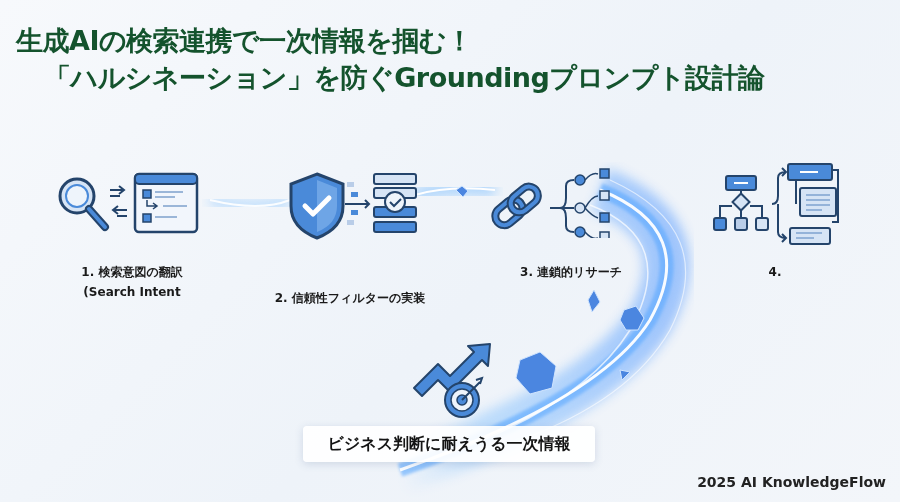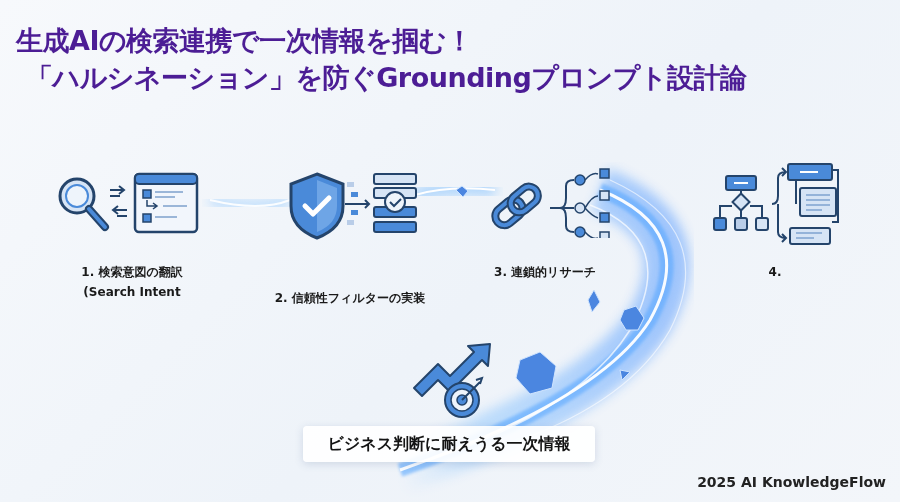--- a/index.html
+++ b/index.html
@@ -1,20 +1,20 @@
 <!DOCTYPE html>
 <html><head>
 <meta charset="utf-8">
 <style>
   html,body{margin:0;padding:0;}
   body{width:900px;height:502px;overflow:hidden;position:relative;
     font-family:"DejaVu Sans","Liberation Sans",sans-serif;
     background:linear-gradient(135deg,#f7f9fc 0%,#eef3f9 55%,#f3f6fa 100%);color:#111;}
-  .title{position:absolute;left:16px;top:22px;font-weight:bold;font-size:27px;line-height:37px;letter-spacing:-0.5px;color:#4c1d95;}
-  .title .l2{display:block;margin-left:10px;}
+  .title{position:absolute;left:16px;top:22px;font-weight:bold;font-size:27px;line-height:37px;letter-spacing:-0.5px;color:#14532d;}
+  .title .l2{display:block;margin-left:28px;}
   .flow{position:absolute;left:0;top:0;width:900px;height:502px;pointer-events:none;}
   .icon{position:absolute;}
   .label{position:absolute;font-weight:bold;font-size:12px;line-height:20px;color:#1a1a1a;text-align:center;white-space:nowrap;}
   .result-box{position:absolute;left:303px;top:426px;width:292px;height:36px;border-radius:4px;
     background:rgba(255,255,255,0.92);box-shadow:0 2px 8px rgba(60,90,140,0.18);
     display:flex;align-items:center;justify-content:center;font-weight:bold;font-size:16px;color:#141414;}
   .footer{position:absolute;right:14px;bottom:12px;font-size:14px;color:#222;font-weight:bold;}
 </style>
 </head>
 <body>
@@ -126,21 +126,21 @@
   <path d="M84 71 h26 M84 76 h18" stroke="#7fa3cf" stroke-width="1.5"></path>
 </svg>
 
 <div class="label" style="left:52px;top:262px;width:160px;">
   <div>1. 検索意図の翻訳</div>
   <div>(Search Intent</div>
 </div>
 <div class="label" style="left:245px;top:288px;width:210px;">
   <div>2. 信頼性フィルターの実装</div>
 </div>
-<div class="label" style="left:470px;top:262px;width:150px;">
+<div class="label" style="left:496px;top:262px;width:150px;">
   <div>3. 連鎖的リサーチ</div>
 </div>
 <div class="label" style="left:690px;top:262px;width:170px;">
   <div>4.</div>
 </div>
 
 <svg class="icon" style="left:410px;top:342px" width="92" height="78" viewBox="0 0 92 78">
   <path d="M4 46 L28 22 L40 34 L64 10 L58 4 L80 2 L78 24 L72 18 L40 50 L28 38 L12 54 Z" fill="#4a8ad9" stroke="#24446b" stroke-width="2" stroke-linejoin="round"></path>
   <circle cx="52" cy="58" r="17" fill="#4a8ad9" stroke="#24446b" stroke-width="2"></circle>
   <circle cx="52" cy="58" r="11" fill="#eef4fb" stroke="#24446b" stroke-width="1.5"></circle>

